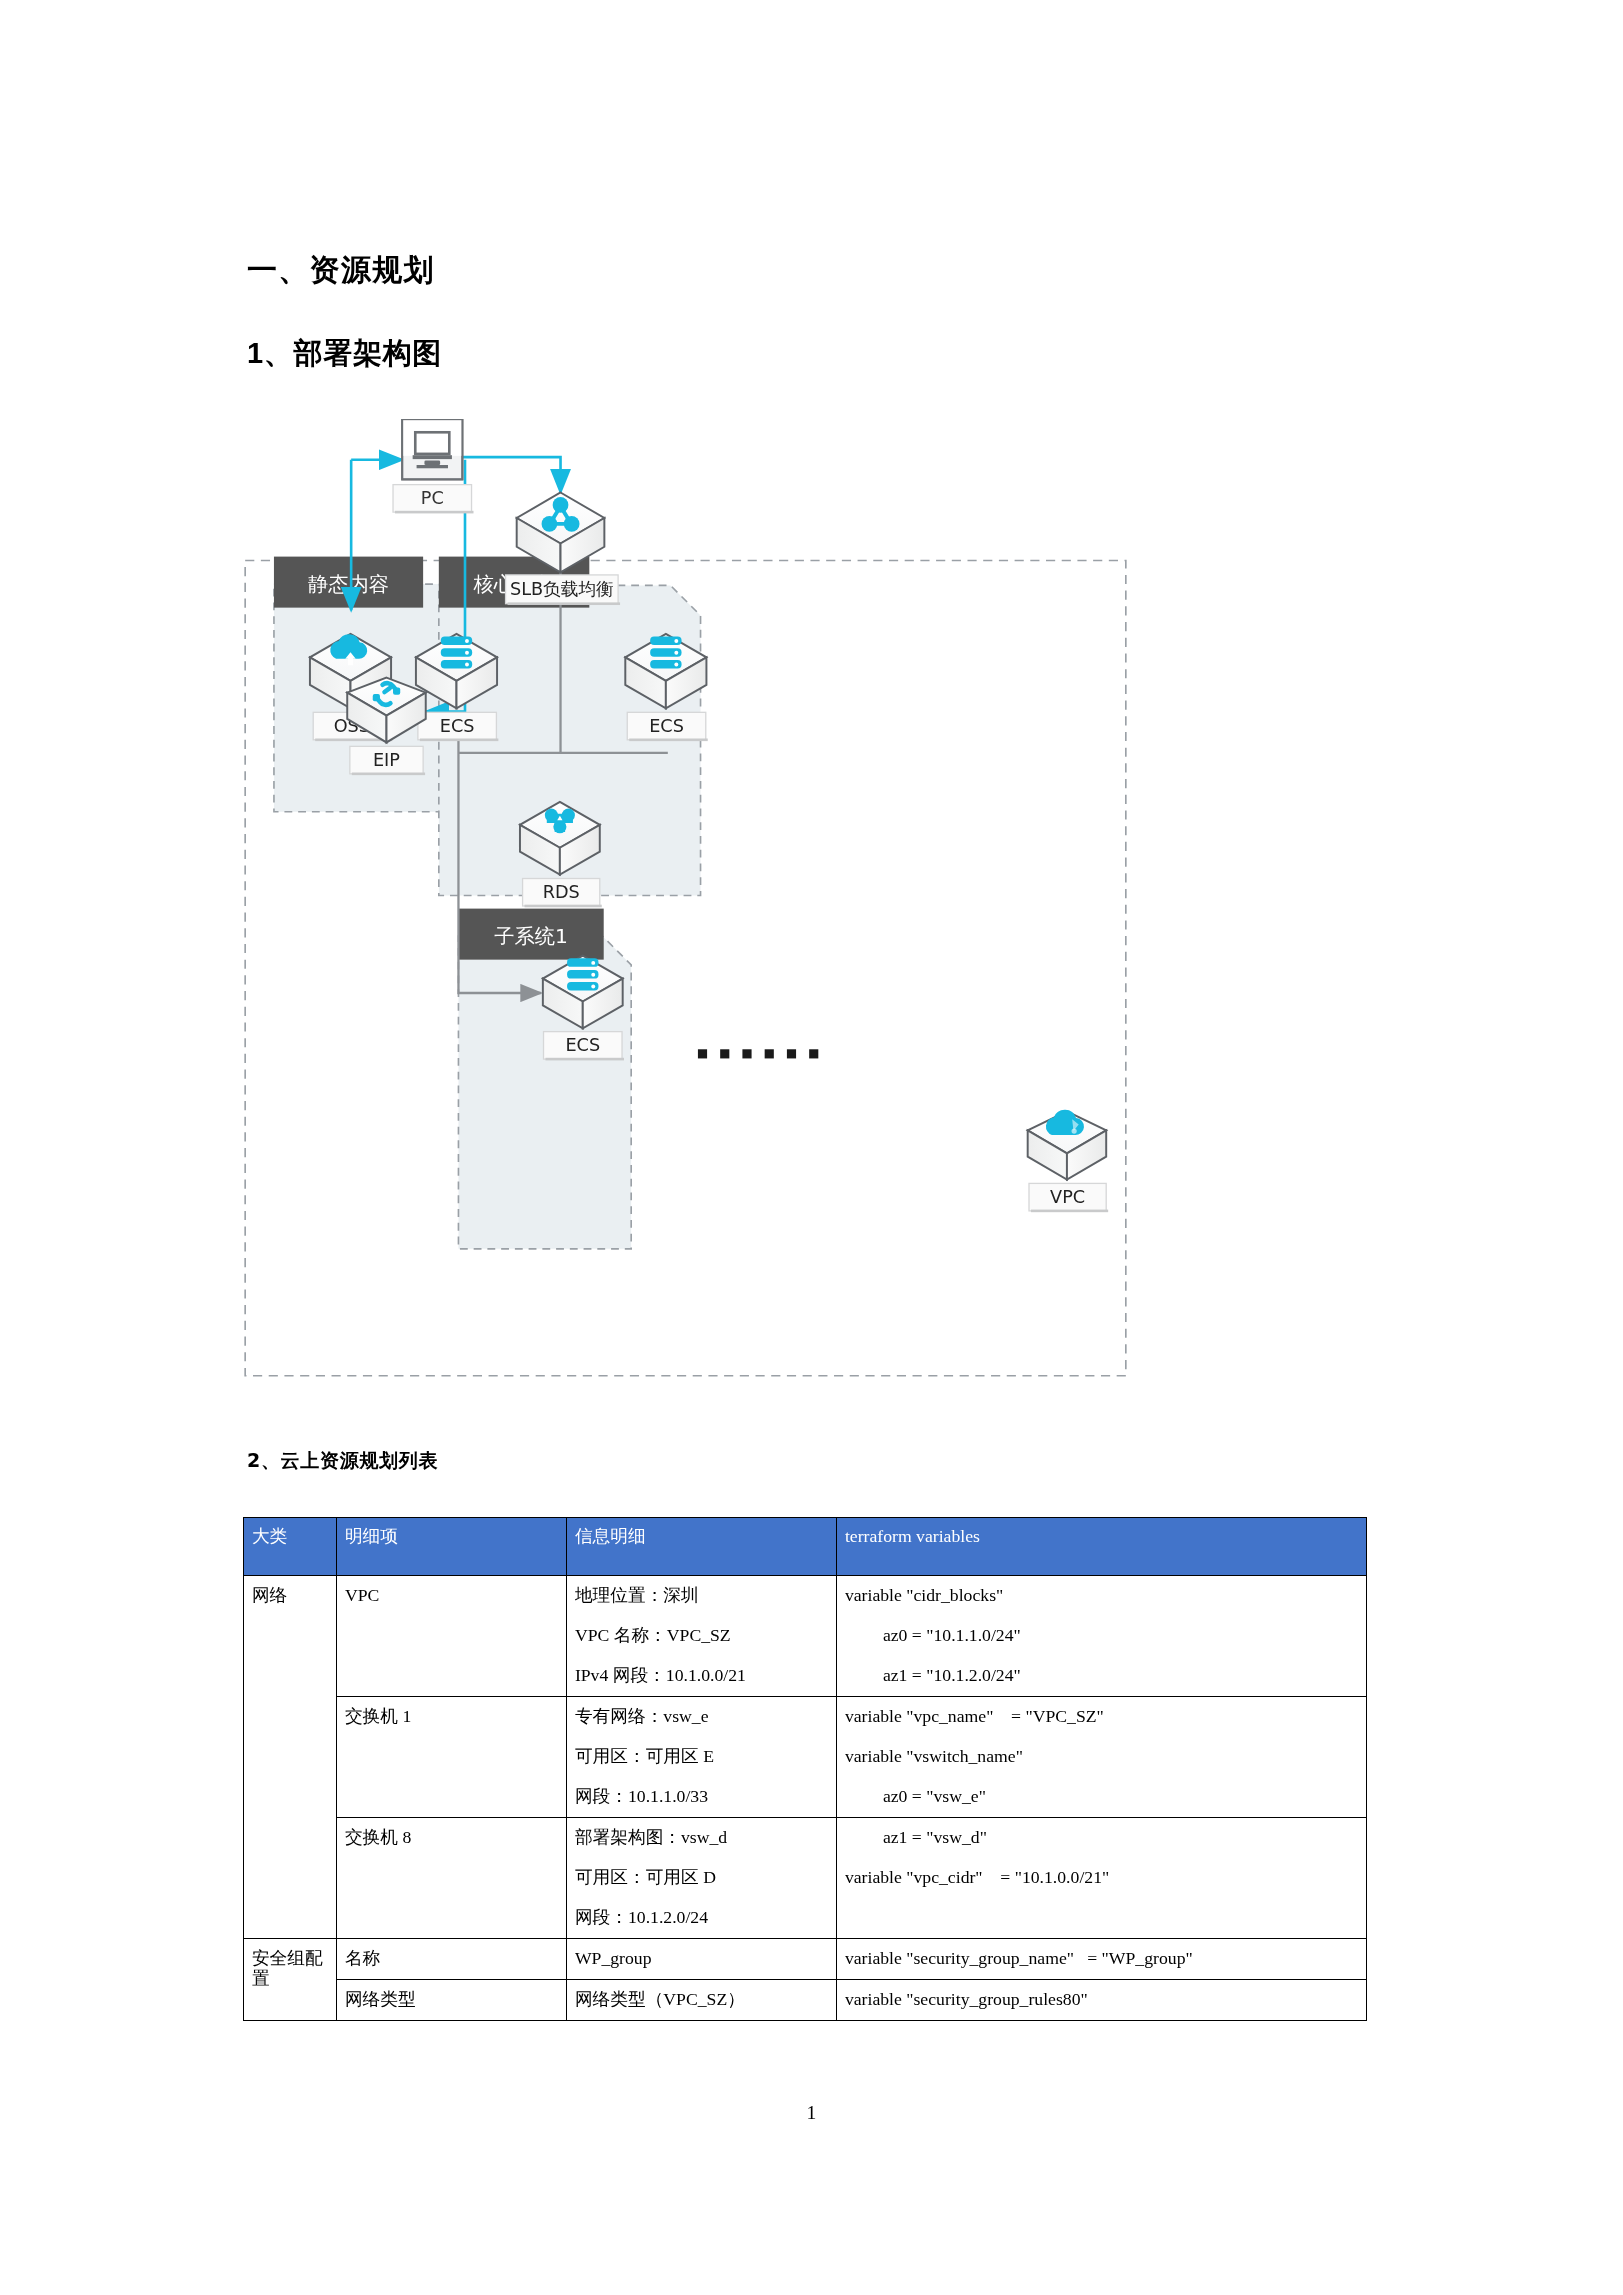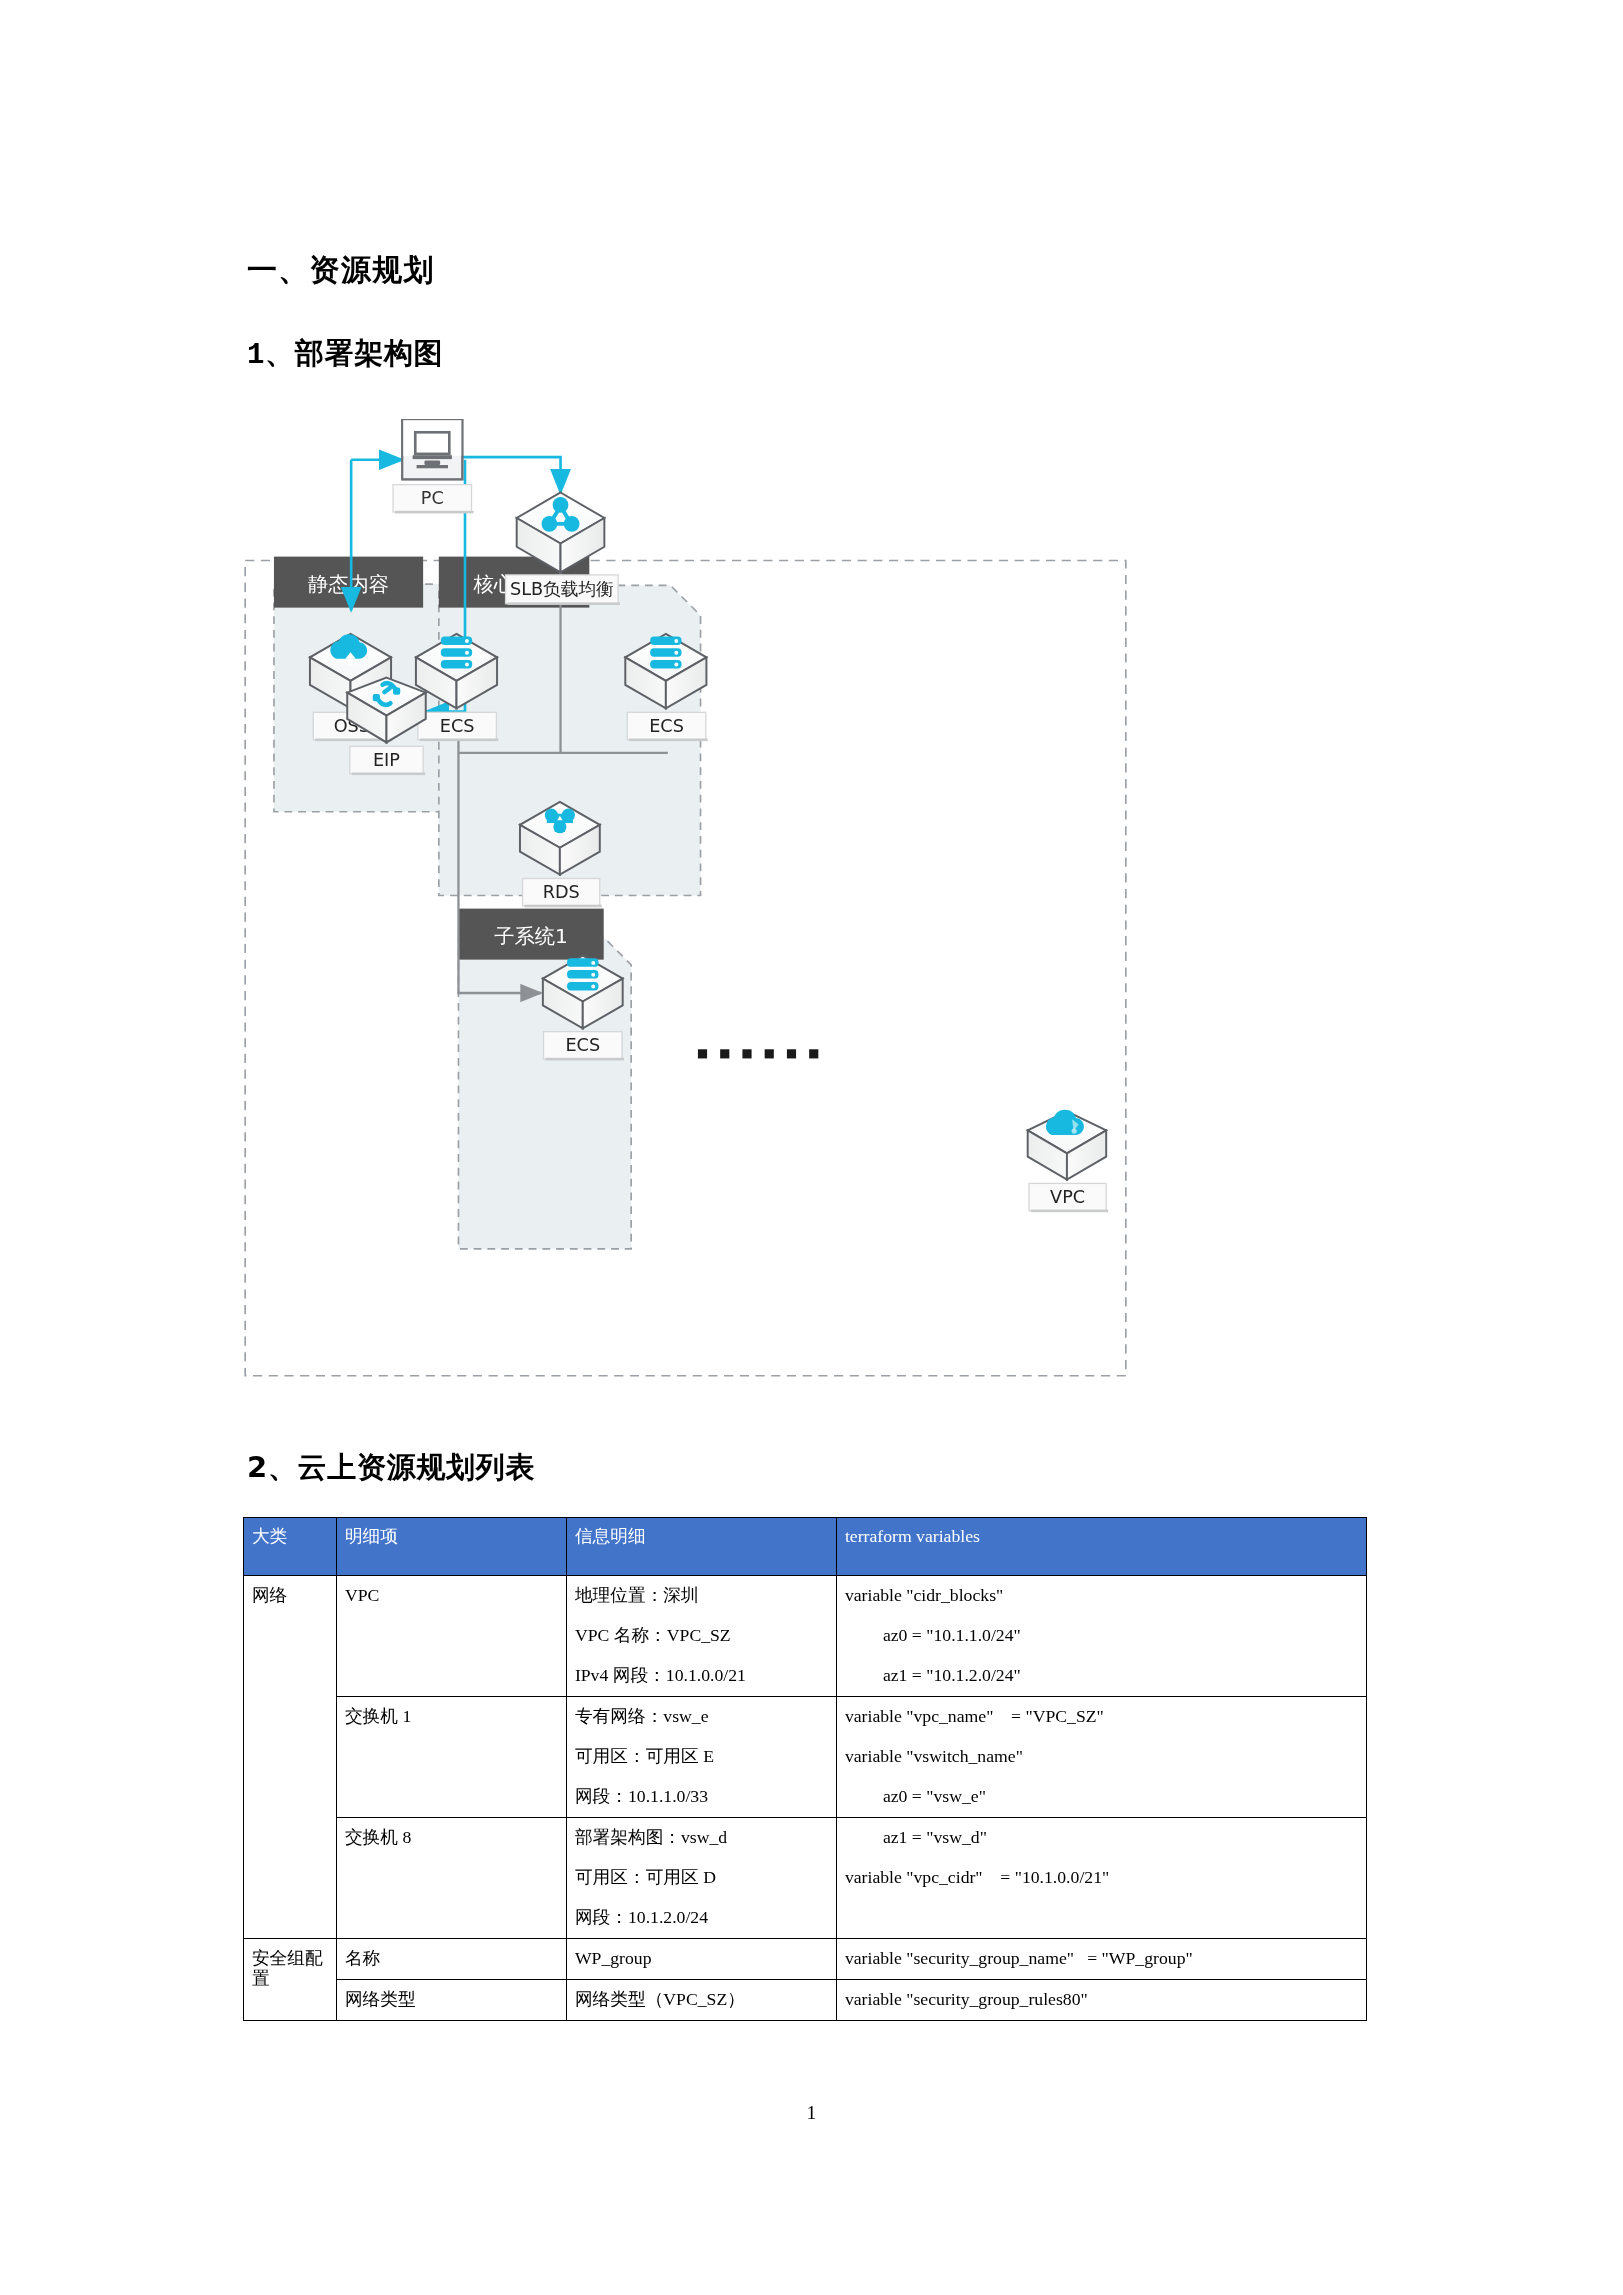--- a/index.html
+++ b/index.html
@@ -38,26 +38,26 @@
   }
   .heading-2 {
     position: absolute;
     left: 247px;
     top: 334px;
     font-size: 29px;
     font-weight: bold;
     letter-spacing: 0.7px;
     white-space: nowrap;
   }
-  .heading-2 .cjk { font-family: Liberation Mono, monospace; }
+  .heading-2 .cjk { font-family: Liberation Sans, sans-serif; }
   .heading-3 {
     position: absolute;
     left: 247px;
     top: 1448px;
-    font-size: 29px;
+    font-size: 19px;
     font-weight: bold;
     letter-spacing: 0.7px;
     white-space: nowrap;
   }
   .heading-3 .cjk { font-family: "DejaVu Sans", "Liberation Sans", sans-serif; }
 
   
   #diagram {
     position: absolute;
     left: 236px;

